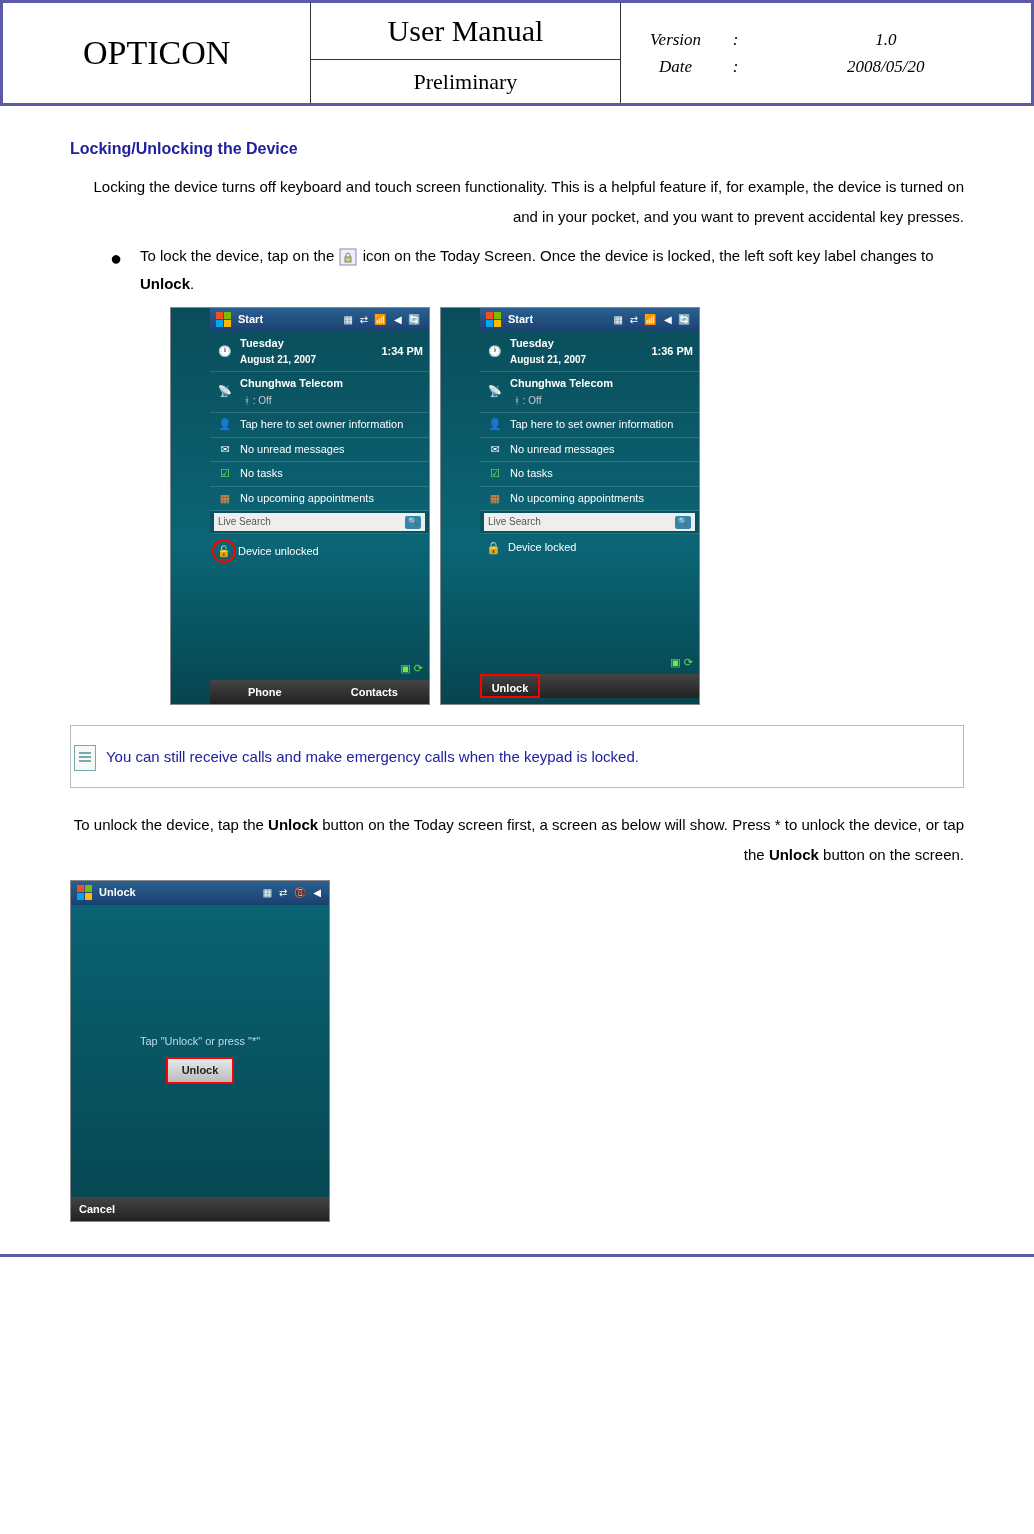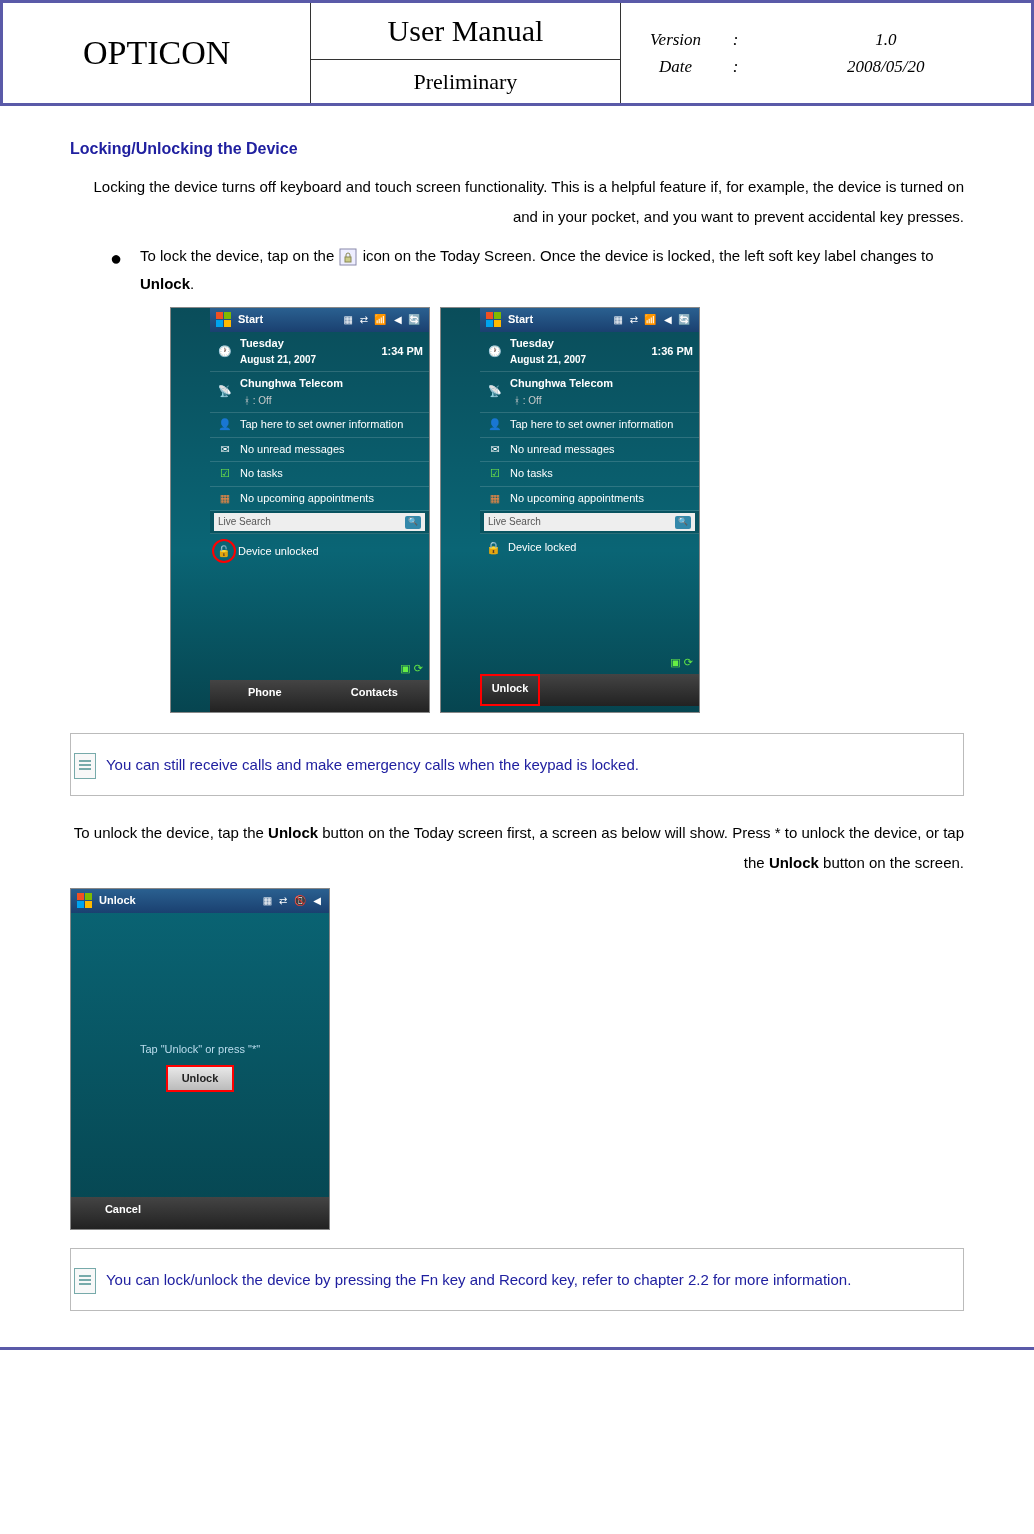--- a/index.html
+++ b/index.html
@@ -41,21 +41,21 @@
     .date-row .row-main { font-weight: bold; }
     .date-sub { font-size: 10px; }
     .sub-off { color: #ccc; font-size: 10px; margin-left: 4px; }
     .search-row { display: flex; align-items: center; padding: 2px 4px; background: rgba(0,0,0,0.15); border-bottom: 1px solid rgba(255,255,255,0.15);}
     .search-box { flex: 1; background: #eee; color: #555; padding: 1px 4px; font-size: 10px; display:flex; justify-content:space-between; align-items:center;}
     .lock-row { padding: 5px 6px; display:flex; align-items:center;}
     .lock-badge { width: 16px; height: 16px; margin-right:6px; display:inline-flex; align-items:center; justify-content:center; font-size:12px;}
     .red-circle { border: 2px solid red; border-radius: 50%; position: relative; width: 24px; height: 24px; margin-left: -4px; margin-right: 2px; display:flex; align-items:center; justify-content:center;}
     .phone-space { height: 90px; }
     .tray-row { text-align: right; padding: 2px 6px; font-size: 11px; }
-    .bottombar { background: linear-gradient(to bottom, #444, #222); display: flex; height: 32px; }
+    .bottombar { background: linear-gradient(to bottom, #444, #222); display: flex; height: 24px; }
     .softkey { flex: 1; text-align: center; color: #fff; font-weight: bold; padding: 4px 0; font-size: 11px; }
     .red-box { border: 2px solid red; }
     
     .note-box { border: 1px solid #bbb; padding: 14px 3px; margin: 18px 0 22px 0; line-height: 2.2; }
     .note-icon { display:inline-block; width:22px; height:26px; border:1px solid #7aa; vertical-align:middle; margin-right:6px; position:relative; background:#f8f8f8;}
     .note-icon::before { content:""; position:absolute; top:6px; left:4px; right:4px; height:2px; background:#7aa; box-shadow: 0 4px 0 #7aa, 0 8px 0 #7aa;}
     .note-text { color: #2020a0; }
     
     .unlock-screen { width: 260px; height: 342px; background: linear-gradient(to bottom, #0a6575, #064550); border: 1px solid #888; font-family: Tahoma, sans-serif; color: #fff; font-size: 11px; position:relative; margin-bottom:18px; }
     .unlock-center { position:absolute; top:152px; width:100%; text-align:center; }
@@ -257,25 +257,21 @@
               <rect width="7" height="7" x="8" y="8" fill="#ffb900"></rect>
             </svg></span>
         <span class="topbar-title">Unlock</span>
         <span class="topbar-icons">▦ ⇄ 📵 ◀</span>
       </div>
       <div class="unlock-center">
         <div class="unlock-hint">Tap "Unlock" or press "*"</div>
         <div class="unlock-btn">Unlock</div>
       </div>
       <div class="bottombar unlock-bottombar">
-        <div class="softkey" style="text-align:right;padding-left:8px;flex:0 0 70px">Cancel</div>
+        <div class="softkey" style="text-align:left;padding-left:8px;flex:0 0 70px">Cancel</div>
         <div class="softkey"></div>
       </div>
     </div>
 
-    <div class="note-box">
-      <span class="note-icon"></span>
-      <span class="note-text">You can lock/unlock the device by pressing the Fn key and Record key, refer to chapter 2.2 for more information.</span>
-    </div>
 
   </div>
   <div class="bottom-line"></div>
 </div>
 
 </body></html>

